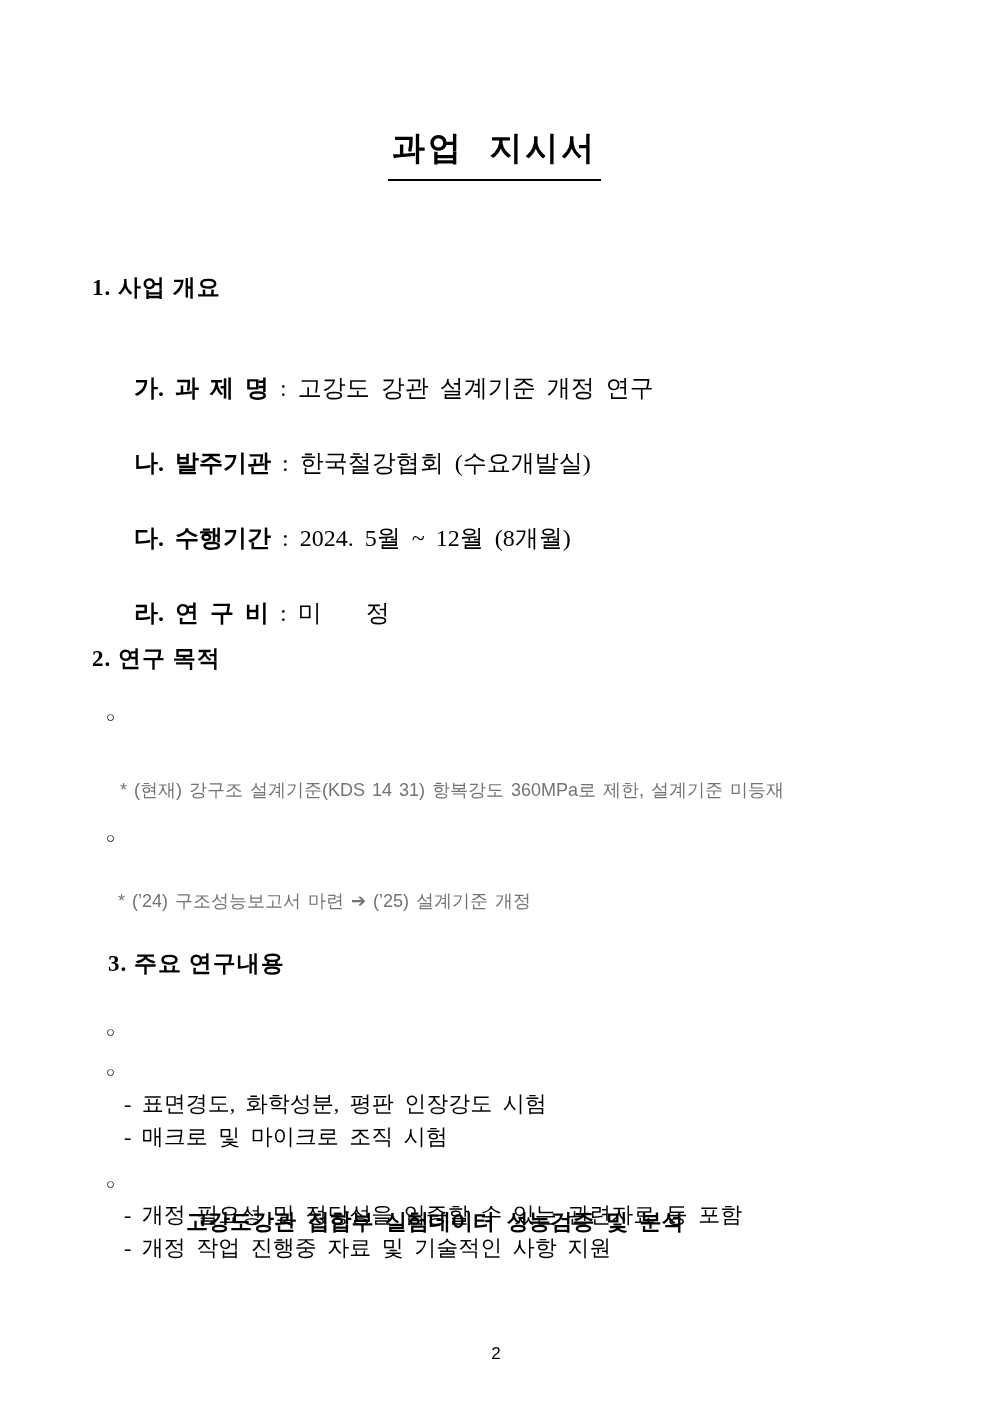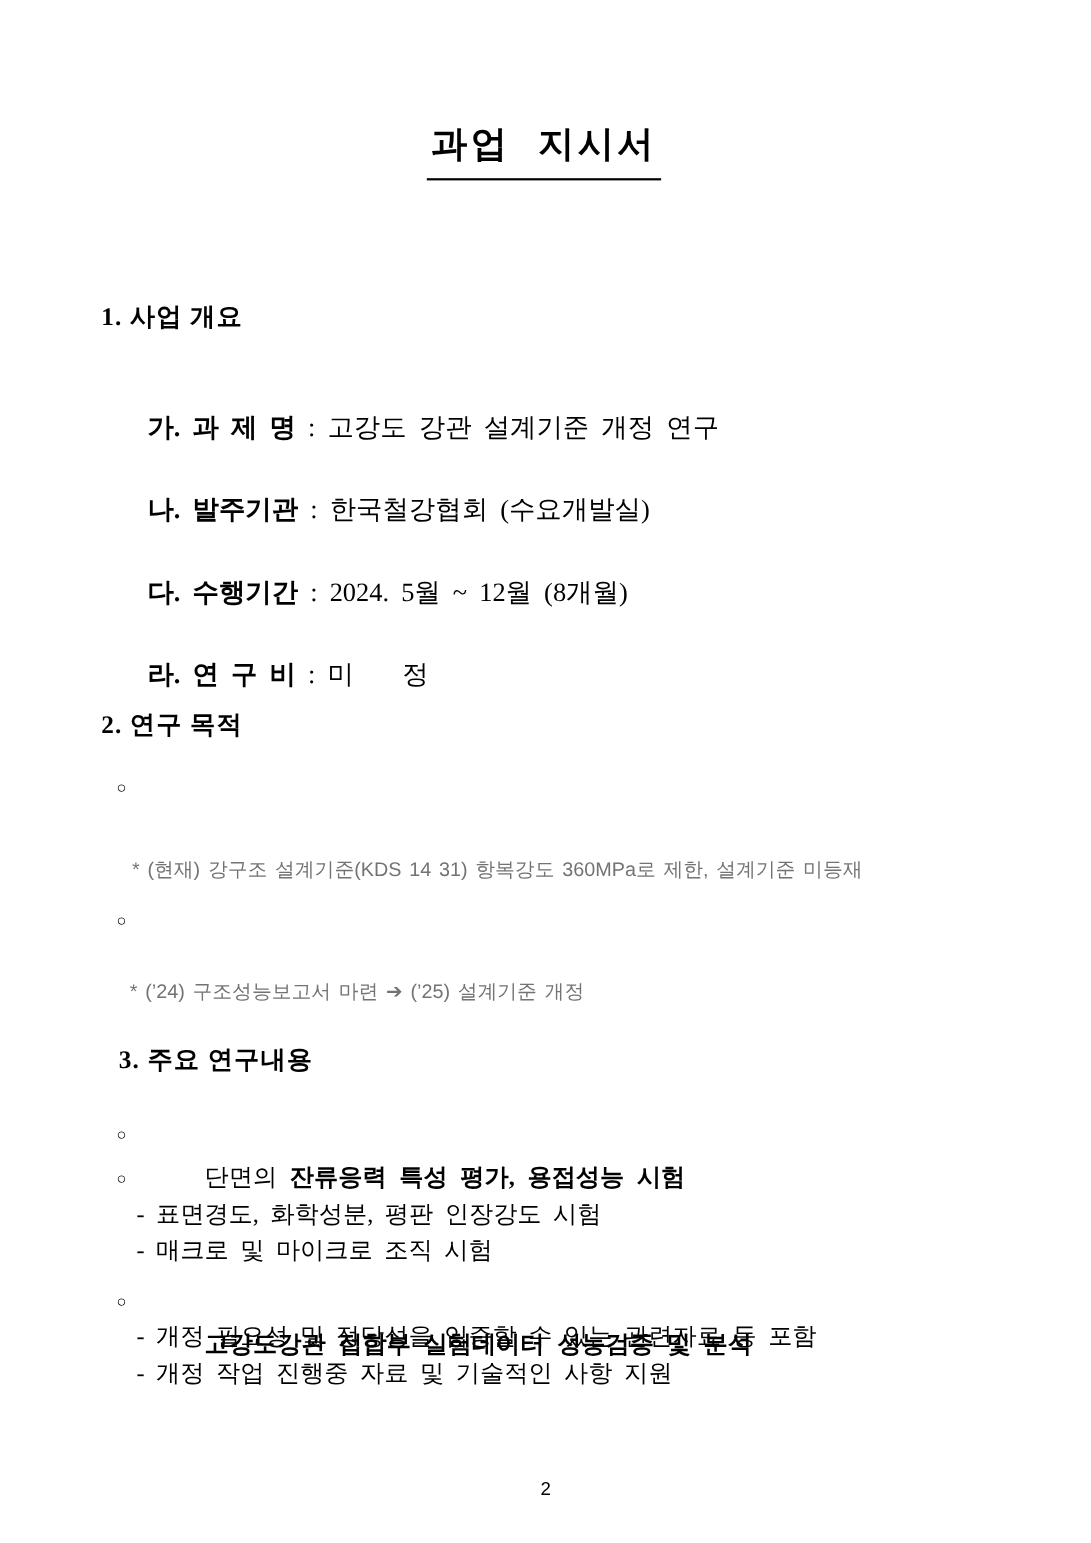--- a/index.html
+++ b/index.html
@@ -5,21 +5,21 @@
   html,body{margin:0;padding:0;}
   body{
     width:992px;height:1403px;background:#ffffff;position:relative;
     color:#000;overflow:hidden;
   }
   .serif{font-family:"Liberation Serif","DejaVu Serif",serif;}
   .sans{font-family:"Liberation Sans","DejaVu Sans",sans-serif;}
   .abs{position:absolute;}
   .pre{white-space:pre-wrap;}
 
-  .doc-title-wrap{top:109px;left:0;width:989px;text-align:center;}
+  .doc-title-wrap{top:126px;left:0;width:989px;text-align:center;}
   .doc-title{
     display:inline-block;font-size:33px;font-weight:bold;letter-spacing:3px;
     word-spacing:14px;border-bottom:2px solid #000;padding:0 4px 8px 4px;
   }
 
   .sec-heading{font-size:23px;font-weight:bold;letter-spacing:1px;white-space:pre-wrap;}
 
   .item-line{font-size:24px;white-space:pre-wrap;word-spacing:5px;}
   .item-line .lbl{font-weight:bold;}
 
@@ -67,23 +67,20 @@
 
 <div class="abs bullet-block" style="left:106px;top:820px;width:860px;">
   <span class="bullet-marker serif">○</span>
 </div>
 <div class="abs sans note-line" style="left:118px;top:889px;">* (’24) 구조성능보고서 마련 ➔ (’25) 설계기준 개정</div>
 
 <div class="abs serif sec-heading" style="left:108px;top:948px;">3. 주요 연구내용</div>
 
 <div class="abs bullet-block" style="left:106px;top:1014px;width:840px;">
   <span class="bullet-marker serif">○</span>
-  <div class="bullet-text serif">
-    <span class="pre">단면의 </span><b>잔류응력 특성 평가, 용접성능 시험</b><span class="pre"></span>
-  </div>
 </div>
 
 <div class="abs bullet-block" style="left:106px;top:1054px;width:840px;">
   <span class="bullet-marker serif">○</span>
 </div>
 <div class="abs serif sub-line" style="left:124px;top:1089px;">- 표면경도, 화학성분, 평판 인장강도 시험</div>
 <div class="abs serif sub-line" style="left:124px;top:1122px;">- 매크로 및 마이크로 조직 시험</div>
 
 <div class="abs bullet-block" style="left:106px;top:1166px;width:860px;">
   <span class="bullet-marker serif">○</span>

